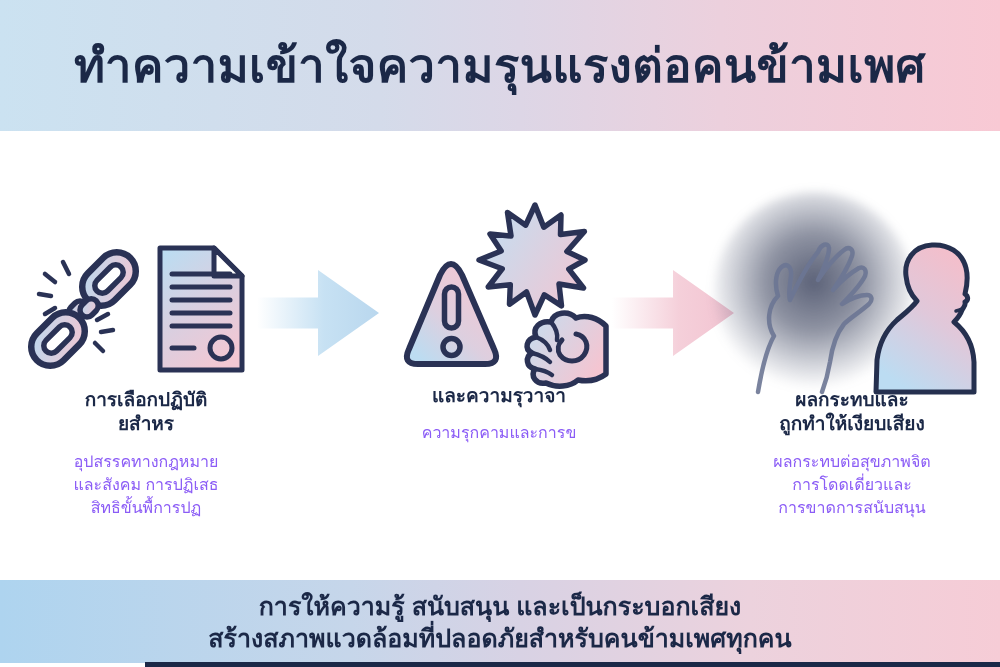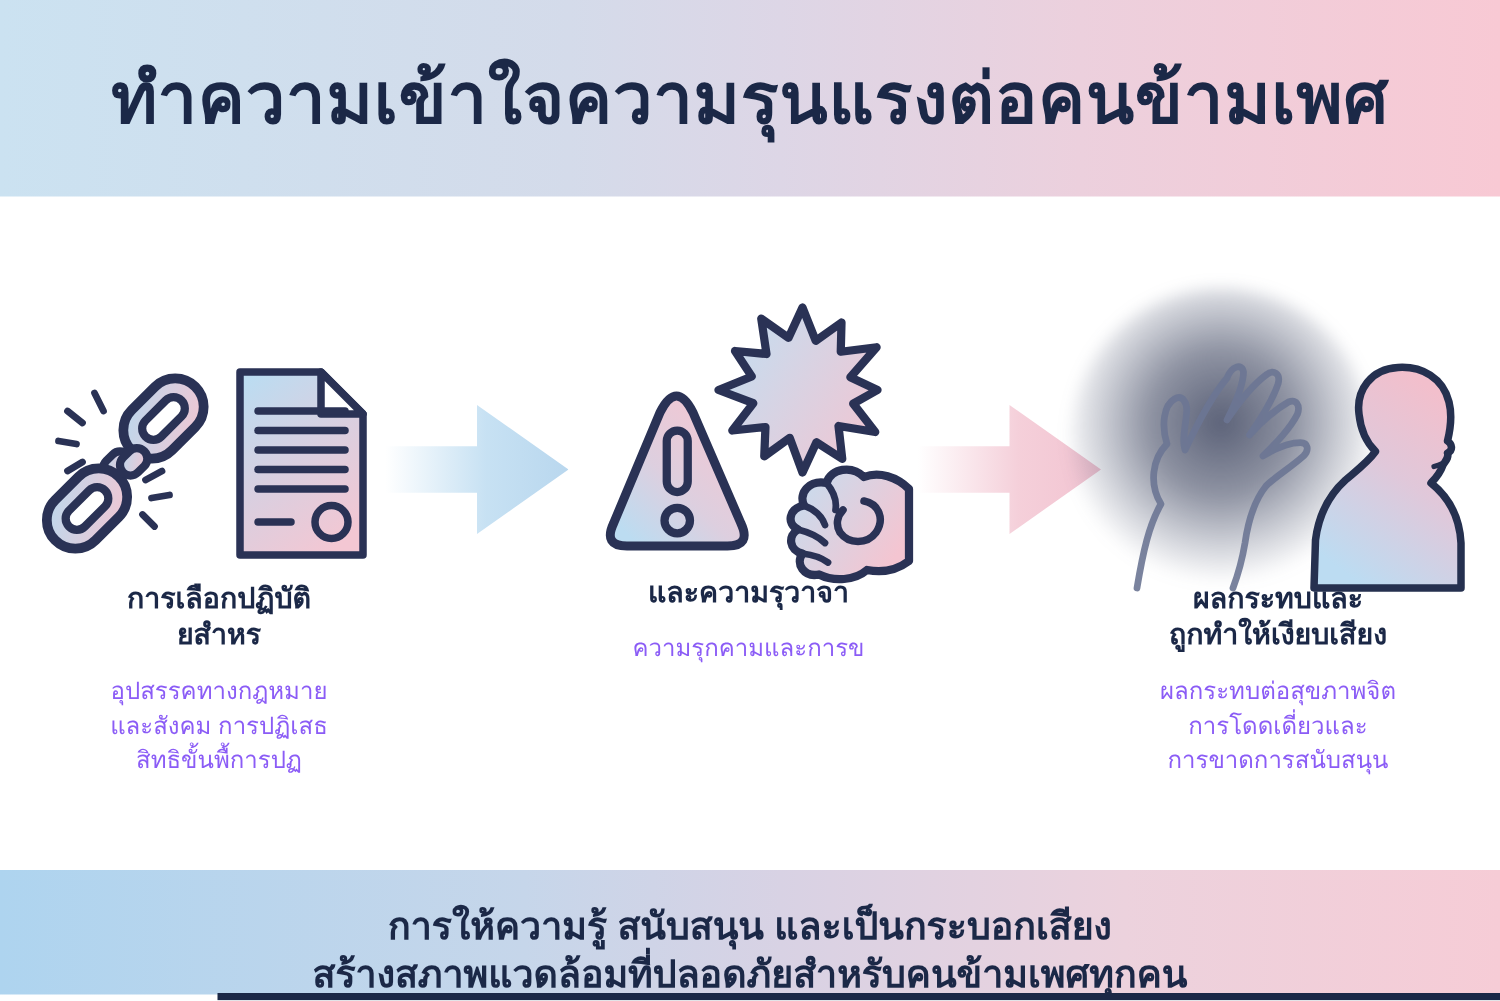--- a/index.html
+++ b/index.html
@@ -38,21 +38,21 @@
   .colblock{position:absolute;text-align:center;}
   .col1{left:12px;top:388px;width:268px;}
   .col2{left:350px;top:384px;width:298px;}
   .col3{left:698px;top:388px;width:308px;}
   .col-heading{font-size:19px;font-weight:bold;color:#1b2847;line-height:1.28;}
   .col-body{font-size:16px;color:#8b5cf6;line-height:1.45;margin-top:13px;}
   
   .footer{
     position:absolute;left:0;top:580px;width:1000px;height:83px;box-sizing:border-box;
     background:linear-gradient(90deg,#aed4ef 0%,#c6d6ea 35%,#d8d2e4 52%,#ecd2dd 75%,#f6ccd6 100%);
-    text-align:center;color:#1b2847;font-weight:bold;font-size:25px;line-height:1.26;padding-top:23px;
+    text-align:center;color:#1b2847;font-weight:bold;font-size:25px;line-height:1.26;padding-top:11px;
   }
   .bottom-bar{position:absolute;left:145px;bottom:0;width:855px;height:5px;background:#1b2847;}
   svg{display:block;overflow:visible;}
 </style>
 </head>
 <body>
 
 <div id="root">
 
   <div class="banner">

